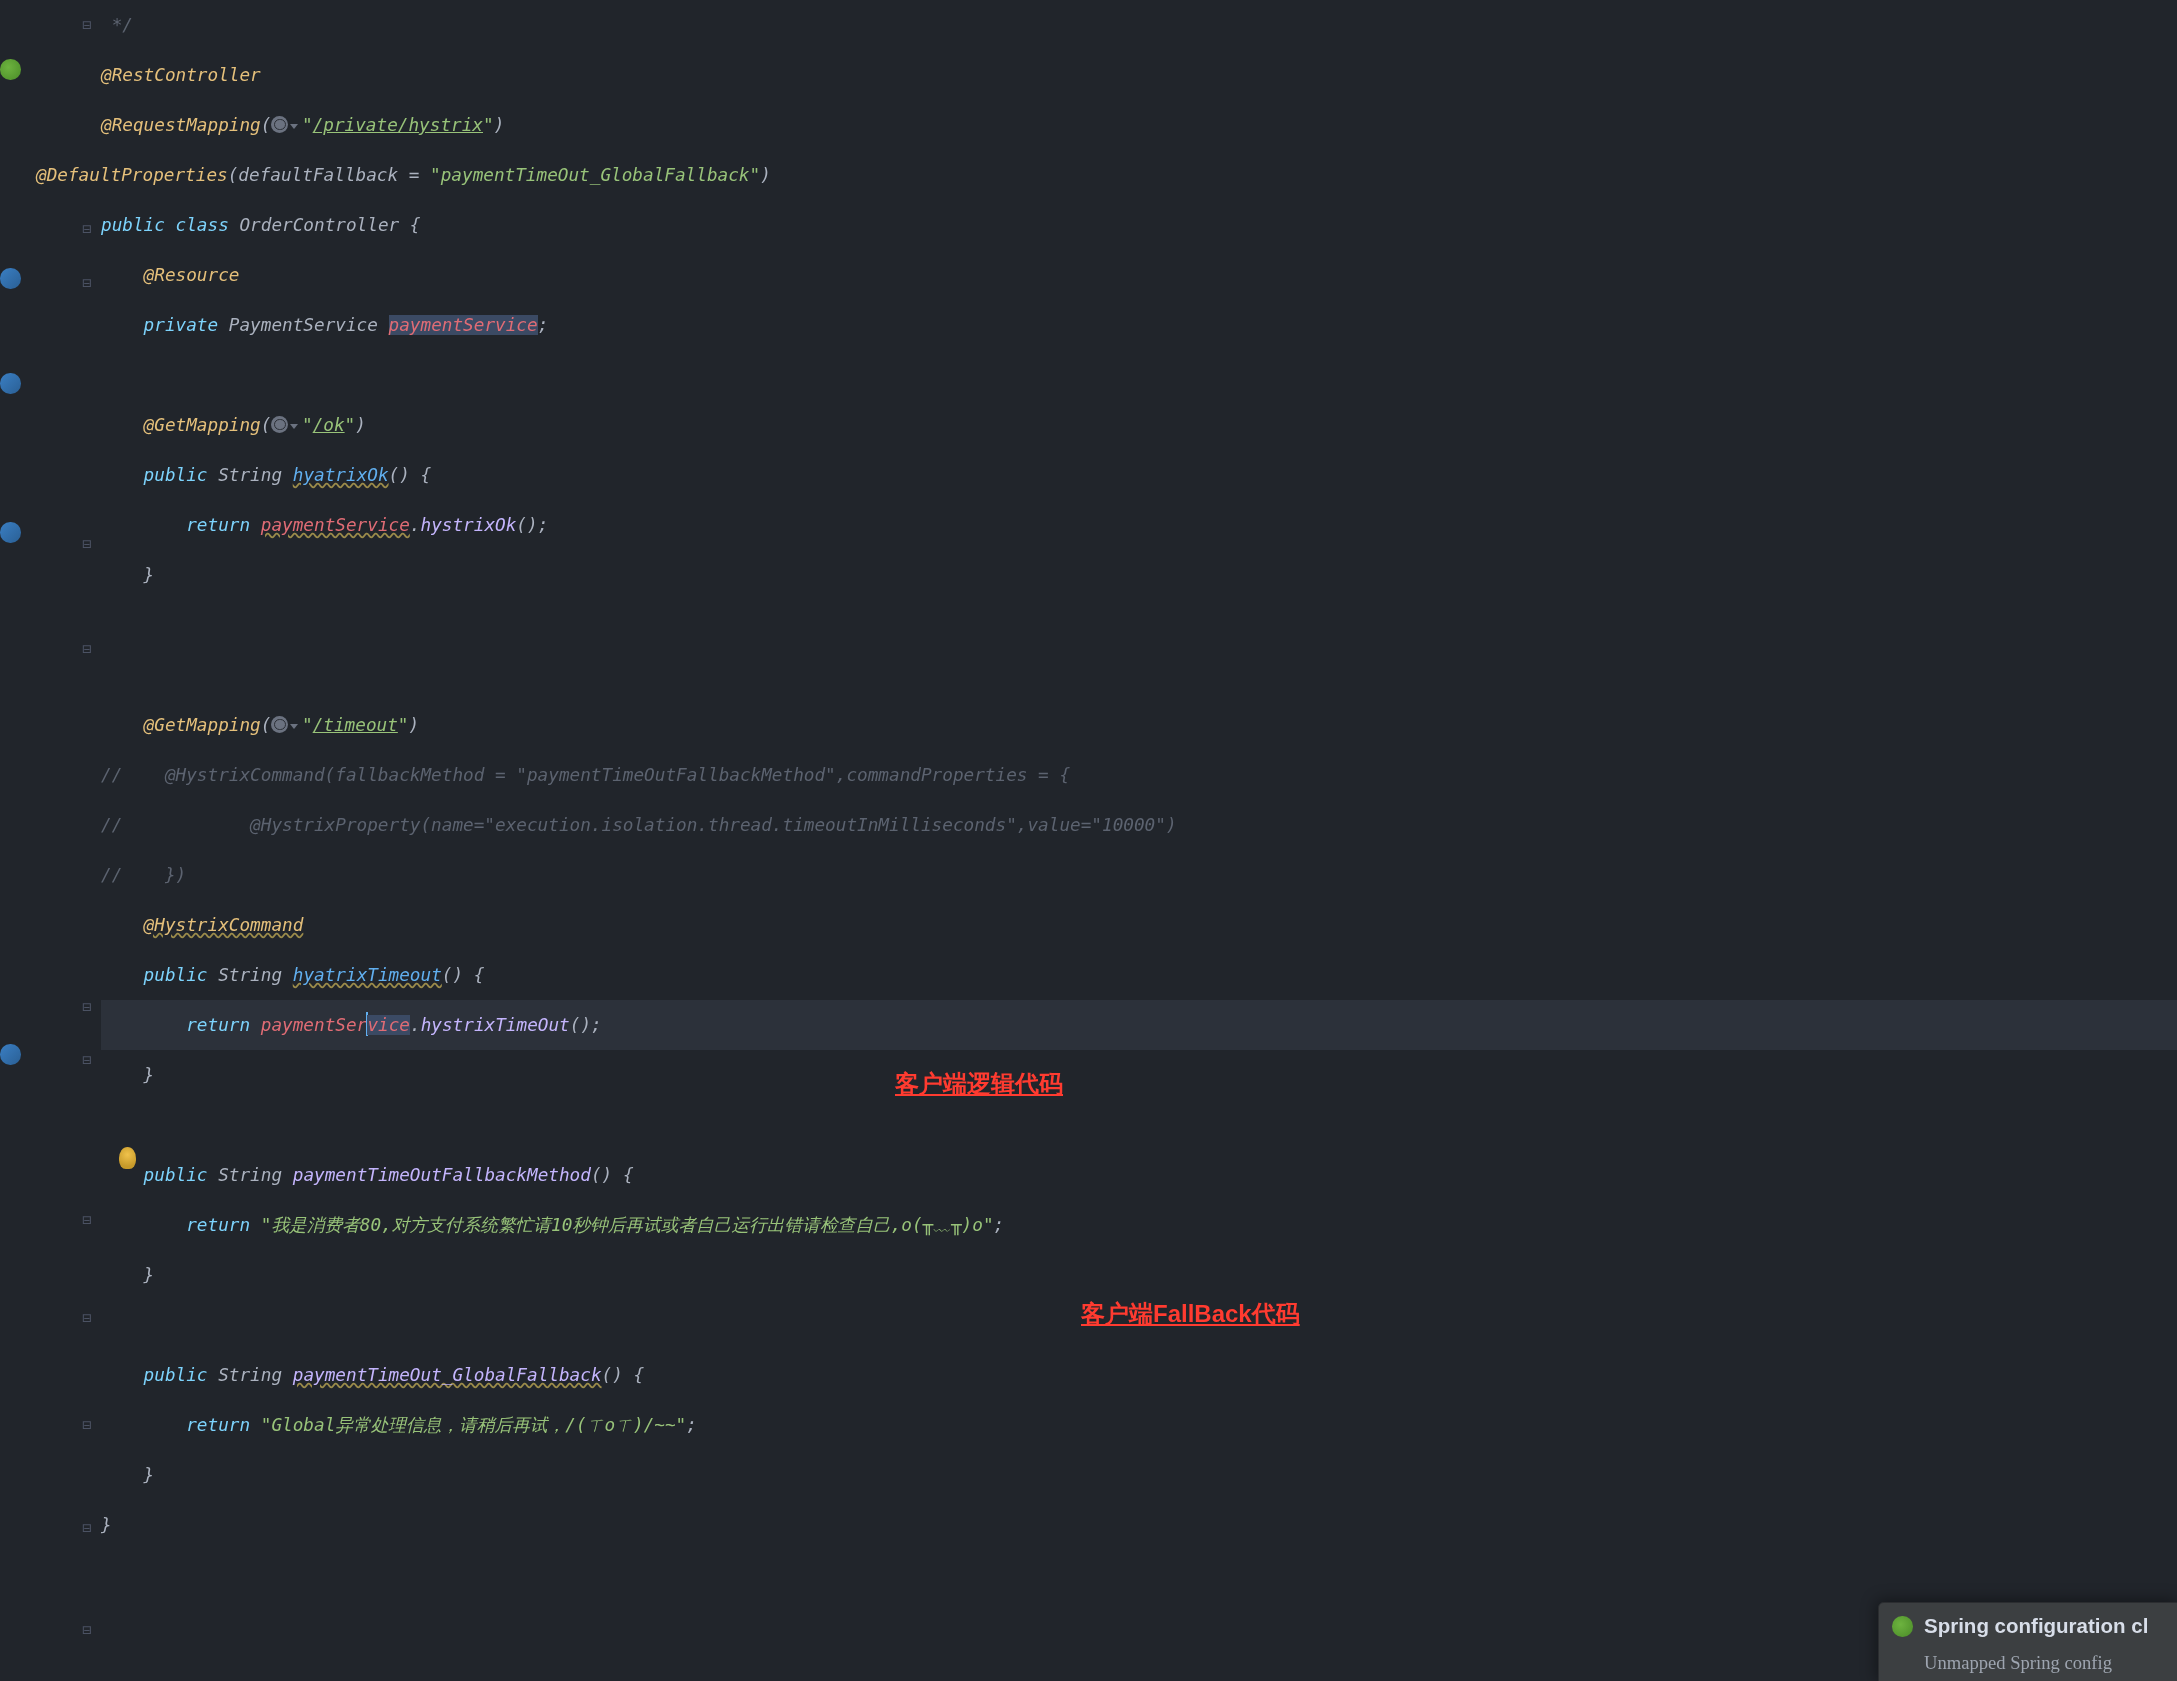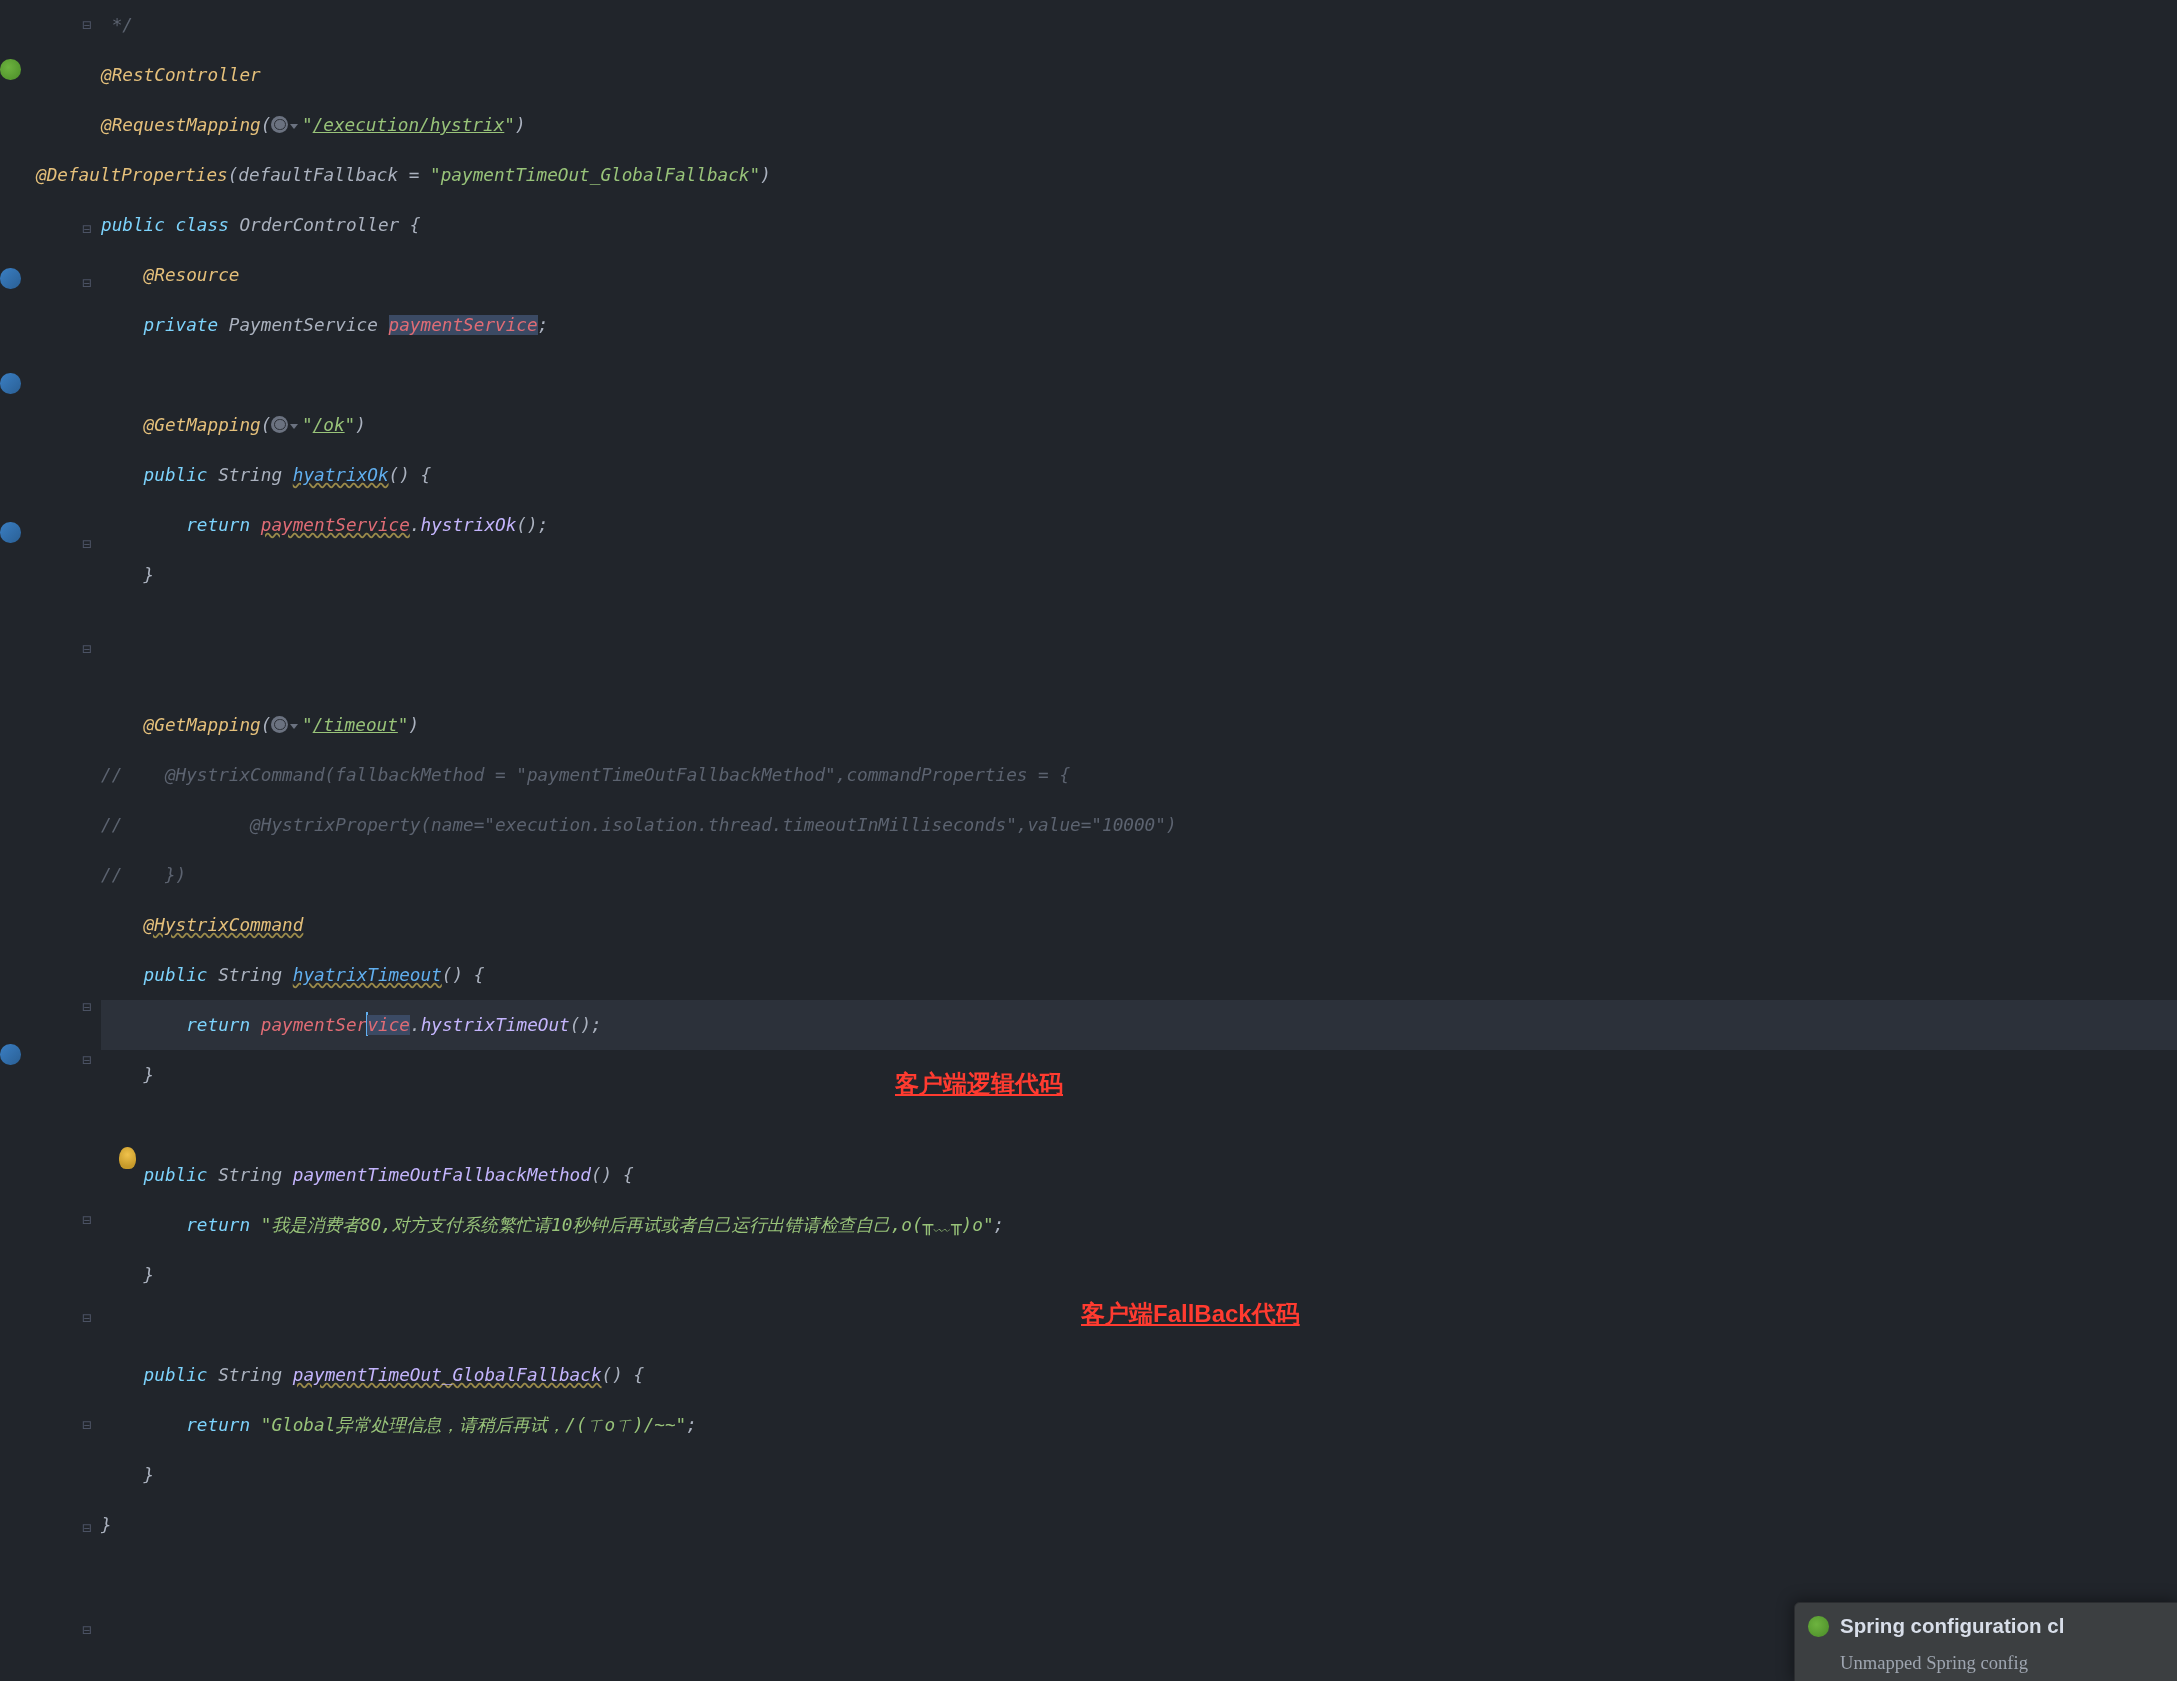--- a/index.html
+++ b/index.html
@@ -124,21 +124,21 @@
     font-size: 24px;
     font-weight: 600;
     pointer-events: none;
     white-space: nowrap;
     text-decoration: underline;
   }
   .notification {
     position: absolute;
     right: 0;
     bottom: 0;
-    width: 384px;
+    width: 300px;
     height: 80px;
     background: #3c3f41;
     border: 0.9px solid #2b2d30;
     border-radius: 5.6px 0 0 0;
     padding: 11.2px 13px 9.3px 45px;
     box-shadow: -1.9px -1.9px 15px rgba(0,0,0,.4);
     overflow: hidden;
   }
   .notification .leaf {
     position: absolute;
@@ -201,21 +201,21 @@
 
   <div class="bulb" style="top: 1147px;"></div>
 
   <div class="code-area">
 
 <pre class="codeline"><span class="tok-comment"> */</span></pre>
 
 <pre class="codeline"><span class="tok-anno">@RestController</span></pre>
 
 
-<pre class="codeline"><span class="tok-anno">@RequestMapping</span><span class="tok-paren">(</span><span class="globe-icon"></span><span class="caret-icon"></span><span class="tok-str">"</span><span class="tok-url">/execution/hystrix</span><span class="tok-str">"</span><span class="tok-paren">)</span></pre>
+<pre class="codeline"><span class="tok-anno">@RequestMapping</span><span class="tok-paren">(</span><span class="globe-icon"></span><span class="caret-icon"></span><span class="tok-str">"</span><span class="tok-url">/private/hystrix</span><span class="tok-str">"</span><span class="tok-paren">)</span></pre>
 
 <pre class="codeline" style="margin-left:-65px;"><span class="tok-anno">@DefaultProperties</span><span class="tok-paren">(</span><span class="tok-default">defaultFallback</span><span class="tok-default"> = </span><span class="tok-str">"paymentTimeOut_GlobalFallback"</span><span class="tok-paren">)</span></pre>
 
 <pre class="codeline"><span class="tok-kw">public</span> <span class="tok-kw">class</span> <span class="tok-class">OrderController</span> <span class="tok-paren">{</span></pre>
 
 <pre class="codeline">    <span class="tok-anno">@Resource</span></pre>
 
 <pre class="codeline">    <span class="tok-kw">private</span> <span class="tok-type">PaymentService</span> <span class="tok-field sel">paymentService</span><span class="tok-punc">;</span></pre>
 
 <pre class="codeline"> </pre>

